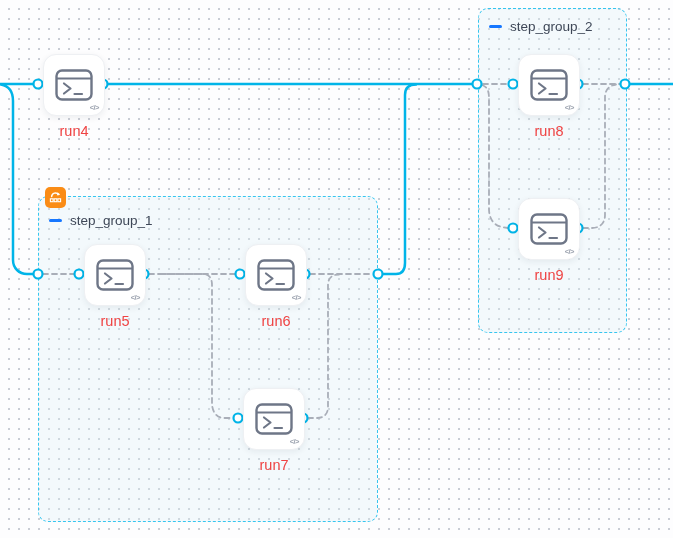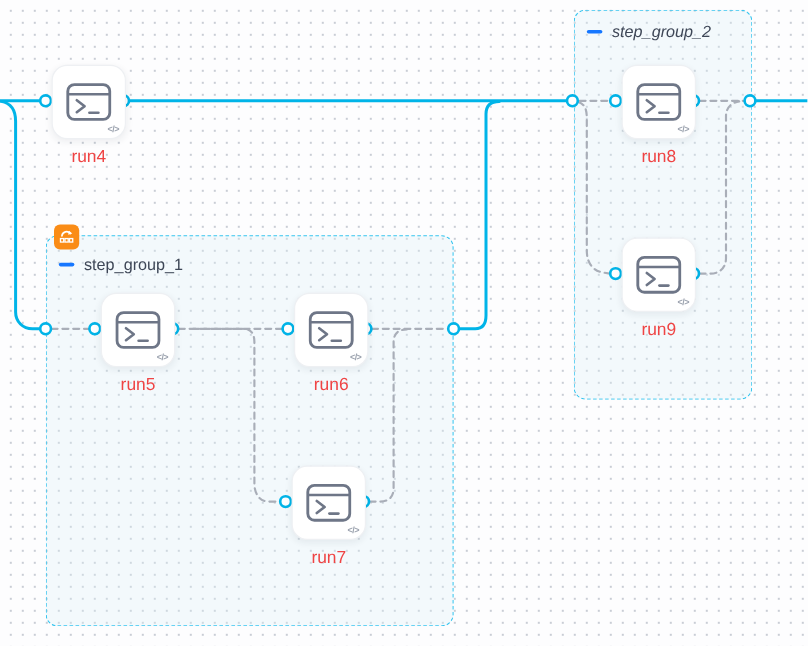--- a/index.html
+++ b/index.html
@@ -68,21 +68,21 @@
         <rect x="5.15" y="7.8" width="2.7" height="2.9" fill="none" stroke="#fff" stroke-width="1.1"></rect>
         <rect x="8.9" y="7.8" width="2.7" height="2.9" fill="none" stroke="#fff" stroke-width="1.1"></rect>
       </svg>
     </div>
     <div class="group-label-row" style="left:10px;top:16px;text-align:center;">
       <span class="collapse-minus"></span>
       <span class="group-title">step_group_1</span>
     </div>
   </div>
 
-  <div class="group" style="left:478px;top:8px;width:149px;height:325px;font-style:italic;">
+  <div class="group" style="left:478px;top:8px;width:149px;height:325px;">
     <div class="group-label-row" style="left:10px;top:10px;">
       <span class="collapse-minus"></span>
       <span class="group-title">step_group_2</span>
     </div>
   </div>
 
   <svg class="edges">
 
     <path class="edge-solid" d="M0,84 H33"></path>
     <path class="edge-solid" d="M1,84.5 C9,86 13,92 13,101 V260 C13,268 19,274 27,274 H33"></path>

